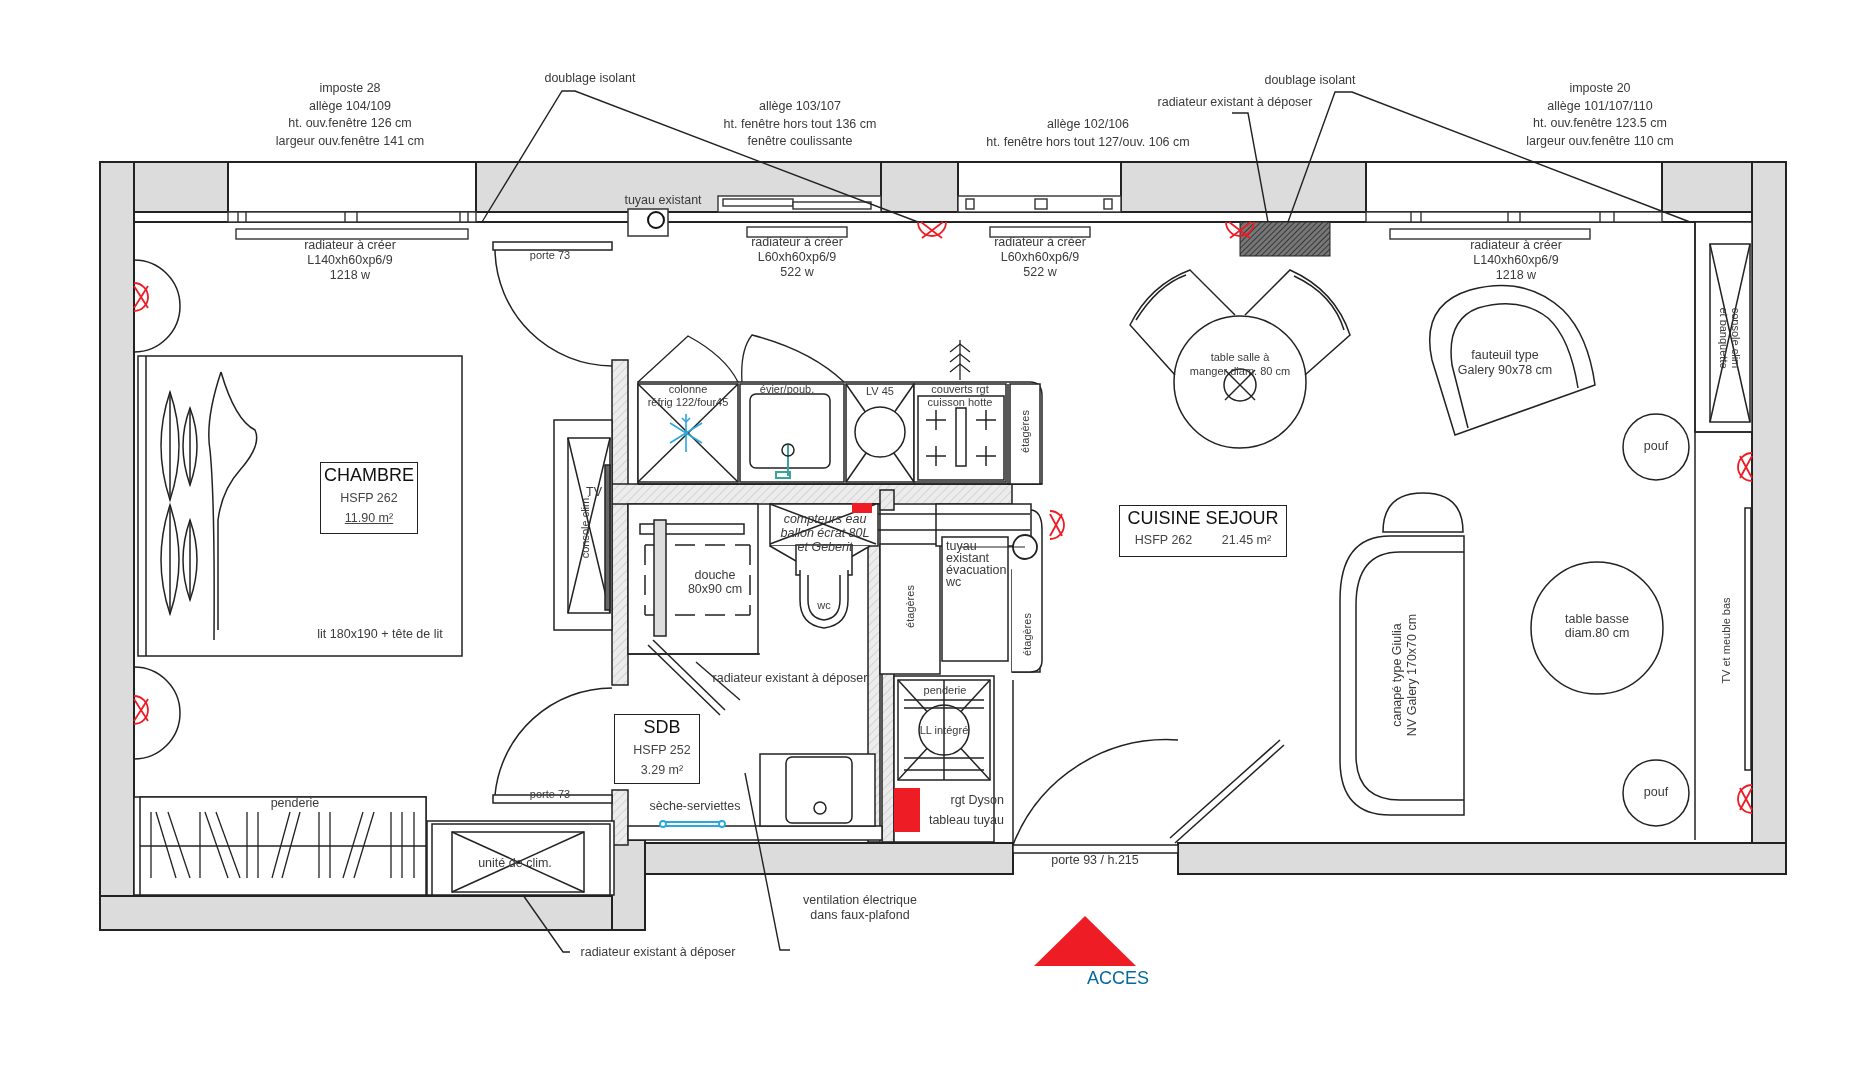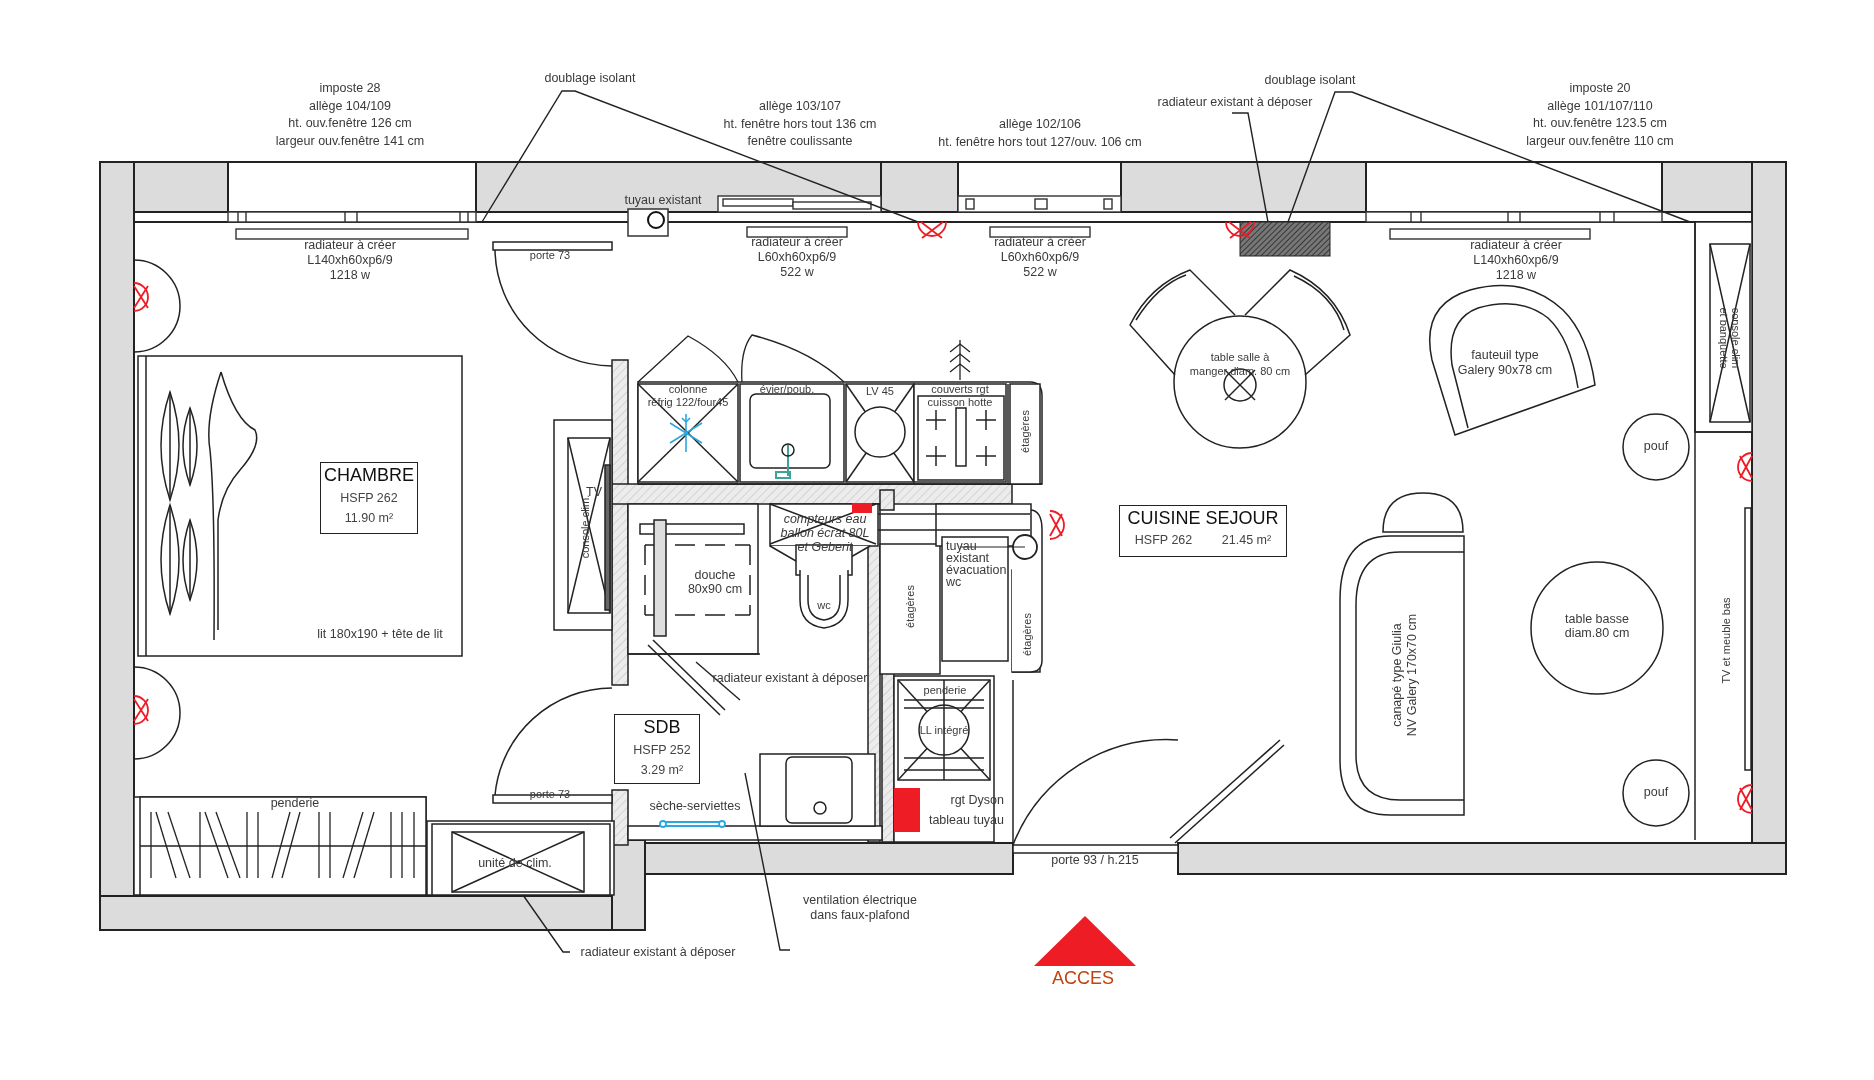--- a/index.html
+++ b/index.html
@@ -4,21 +4,21 @@
 <style>
   html, body { margin:0; padding:0; background:#ffffff; }
   body { width:1874px; height:1080px; position:relative; overflow:hidden; font-family:"Liberation Sans", sans-serif; color:#333; }
   #plan { position:absolute; left:0; top:0; width:1874px; height:1080px; }
   .lbl { position:absolute; font-size:12.5px; line-height:17.5px; color:#3a3a3a; text-align:center; white-space:nowrap; }
   .lbl-sm { font-size:11px; line-height:13px; }
   .rot { transform-origin:center center; }
   .roombox { position:absolute; border:1.5px solid #222; background:#fff; text-align:center; }
   .roombox .t { font-size:18px; color:#111; line-height:24px; }
   .roombox .s { font-size:12.5px; color:#444; line-height:22px; }
-  .acces { position:absolute; font-size:18px; color:#c2410c; font-weight:normal; }
+  .acces { position:absolute; font-size:18px; color:#0369a1; font-weight:normal;margin-left:35px; }
 </style>
 </head>
 <body>
 
 <div id="floorplan">
 <svg id="plan" viewBox="0 0 1874 1080" xmlns="http://www.w3.org/2000/svg">
   <defs>
     <pattern id="hatch" width="6" height="6" patternUnits="userSpaceOnUse" patternTransform="rotate(45)">
       <rect width="6" height="6" fill="#ececec"></rect>
       <line x1="0" y1="0" x2="0" y2="6" stroke="#bbb" stroke-width="1"></line>
@@ -387,21 +387,21 @@
   <div>allège 104/109</div>
   <div>ht. ouv.fenêtre 126 cm</div>
   <div>largeur ouv.fenêtre 141 cm</div>
 </div>
 <div class="lbl" style="left:520px;top:70px;width:140px;">doublage isolant</div>
 <div class="lbl" style="left:700px;top:98px;width:200px;">
   <div>allège 103/107</div>
   <div>ht. fenêtre hors tout 136 cm</div>
   <div>fenêtre coulissante</div>
 </div>
-<div class="lbl" style="left:920px;top:116px;width:240px;">
+<div class="lbl" style="left:968px;top:116px;width:240px;">
   <div>allège 102/106</div>
   <div>ht. fenêtre hors tout 127/ouv. 106 cm</div>
 </div>
 <div class="lbl" style="left:1240px;top:72px;width:140px;">doublage isolant</div>
 <div class="lbl" style="left:1135px;top:94px;width:200px;">radiateur existant à déposer</div>
 <div class="lbl" style="left:1500px;top:80px;width:200px;">
   <div>imposte 20</div>
   <div>allège 101/107/110</div>
   <div>ht. ouv.fenêtre 123.5 cm</div>
   <div>largeur ouv.fenêtre 110 cm</div>
@@ -429,21 +429,21 @@
       <div>1218 w</div>
 </div>
 
 <div class="lbl lbl-sm" style="left:520px;top:249px;width:60px;">porte 73</div>
 <div class="lbl lbl-sm" style="left:520px;top:788px;width:60px;">porte 73</div>
 <div class="lbl" style="left:1020px;top:852px;width:150px;">porte 93 / h.215</div>
 
 <div class="roombox" style="left:320px;top:462px;width:96px;height:70px;">
   <div class="t">CHAMBRE</div>
   <div class="s">HSFP 262</div>
-  <div class="s" style="line-height:18px;">11.90 m²</div>
+  <div class="s" style="line-height:18px;text-decoration:underline;">11.90 m²</div>
 </div>
 <div class="roombox" style="left:614px;top:714px;width:74px;height:68px;padding-left:10px;">
   <div class="t">SDB</div>
   <div class="s">HSFP 252</div>
   <div class="s" style="line-height:18px;">3.29 m²</div>
 </div>
 <div class="roombox" style="left:1119px;top:505px;width:166px;height:50px;">
   <div class="t">CUISINE SEJOUR</div>
   <div class="s" style="display:flex;justify-content:space-around;line-height:20px;">
     <span>HSFP 262</span>

